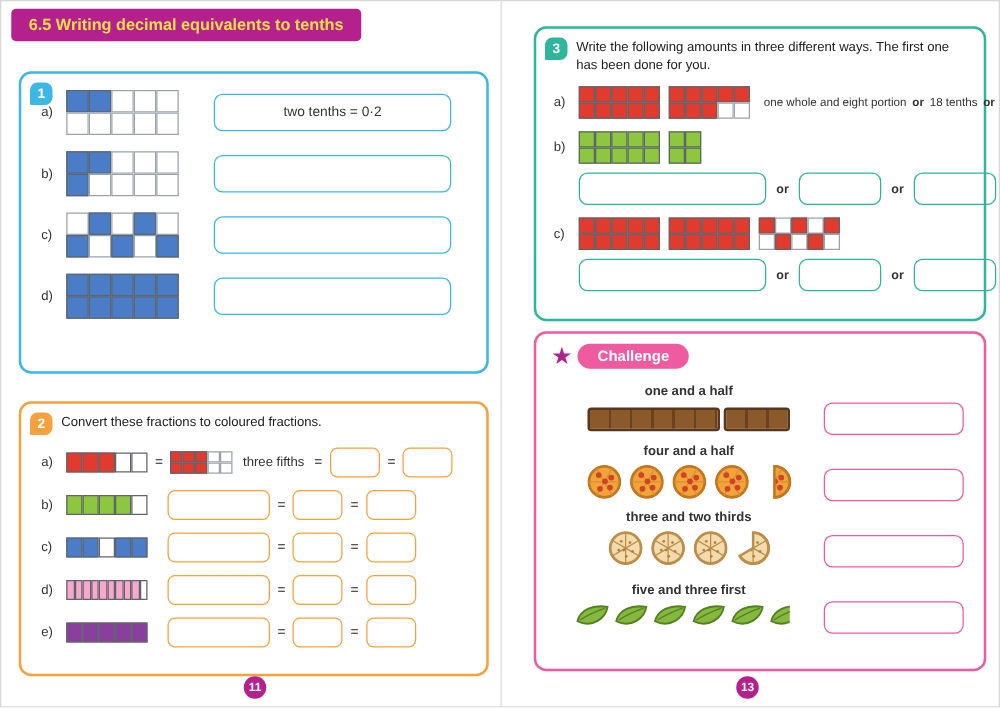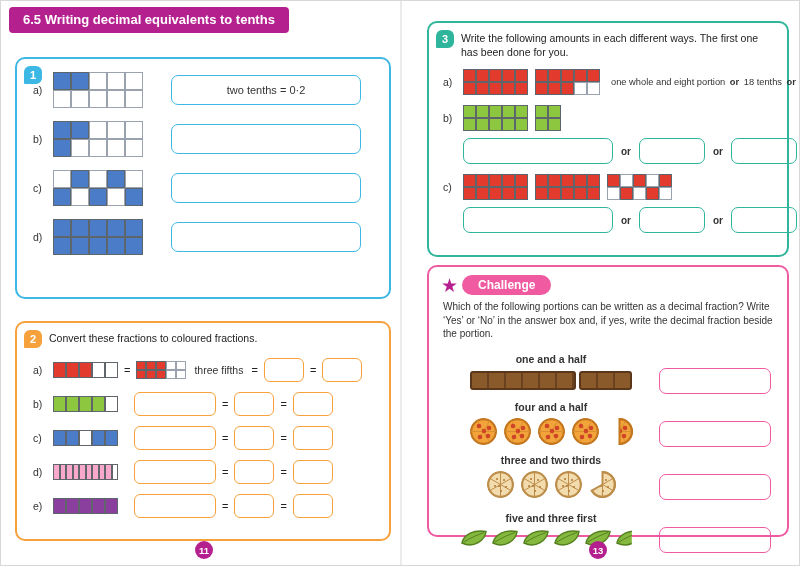--- a/index.html
+++ b/index.html
@@ -1,20 +1,20 @@
 <!DOCTYPE html>
 <html><head>
 <meta charset="utf-8">
 <style>
   *{margin:0;padding:0;box-sizing:border-box}
   body{background:#e9e9e9;font-family:"Liberation Sans",sans-serif;color:#333}
   .canvas{position:relative;width:800px;height:566px;background:#fff;border:1px solid #d8d8d8;overflow:hidden}
   .fold{position:absolute;left:399px;top:0;width:2px;height:100%;background:linear-gradient(90deg,#f2f2f2,#e3e3e3,#f2f2f2)}
 
-  .header-banner{position:absolute;left:8px;top:6px;height:26px;line-height:26px;background:#b5208f;color:#ffffff;
+  .header-banner{position:absolute;left:8px;top:6px;height:26px;line-height:26px;background:#b5208f;color:#fde047;
     font-weight:bold;font-size:13px;padding:0 14px;border-radius:4px}
 
   .box{position:absolute;background:#fff;border-radius:10px}
   .s1{left:14px;top:56px;width:376px;height:242px;border:2px solid #3db7e4}
   .s2{left:14px;top:320px;width:376px;height:220px;border:2px solid #f6a13b}
   .s3{left:426px;top:20px;width:362px;height:236px;border:2px solid #2fb59b}
   .ch{left:426px;top:264px;width:362px;height:272px;border:2px solid #ef5aa1}
 
   .badge{position:absolute;left:7px;top:7px;width:18px;height:18px;border-radius:6px 6px 6px 1px;color:#fff;
     font-size:11px;font-weight:bold;display:flex;align-items:center;justify-content:center}
@@ -252,21 +252,21 @@
         <span class="eq">=</span>
         <div class="small-box"></div>
         <span class="eq">=</span>
         <div class="small-box"></div>
       </div>
     </div>
   </section>
 
   <section class="box s3">
     <div class="badge badge-teal">3</div>
-    <p class="instructions">Write the following amounts in each different ways. The first one has been done for you.</p>
+    <p class="instructions">Write the following amounts in three different ways. The first one has been done for you.</p>
     <div class="s3-row">
       <span class="row-label">a)</span>
       <div class="grid grid-md" style="grid-template-columns: repeat(5, 13px); grid-auto-rows: 13px;">
           <div class="cell filled" style="background: rgb(226, 59, 46);"></div>
           <div class="cell filled" style="background: rgb(226, 59, 46);"></div>
           <div class="cell filled" style="background: rgb(226, 59, 46);"></div>
           <div class="cell filled" style="background: rgb(226, 59, 46);"></div>
           <div class="cell filled" style="background: rgb(226, 59, 46);"></div>
           <div class="cell filled" style="background: rgb(226, 59, 46);"></div>
           <div class="cell filled" style="background: rgb(226, 59, 46);"></div>
@@ -368,21 +368,20 @@
       <b class="or">or</b>
       <div class="t-med"></div>
     </div>
   </section>
 
   <section class="box ch">
     <div class="ch-banner-row">
       <span class="star">★</span>
       <span class="ch-banner">Challenge</span>
     </div>
-    <p class="ch-instructions">Which of the following portions can be written as a decimal fraction? Write ‘Yes’ or ‘No’ in the answer box and, if yes, write the decimal fraction beside the portion.</p>
 
     <div class="ch-item">
       <div class="ch-left">
         <div class="ch-label">one and a half</div>
         <div class="ch-visual">
             <div class="choc" style="width: 106px;"></div>
             <div class="choc" style="width: 53px;"></div>
           </div>
       </div>
       <div class="ch-answer"></div>

